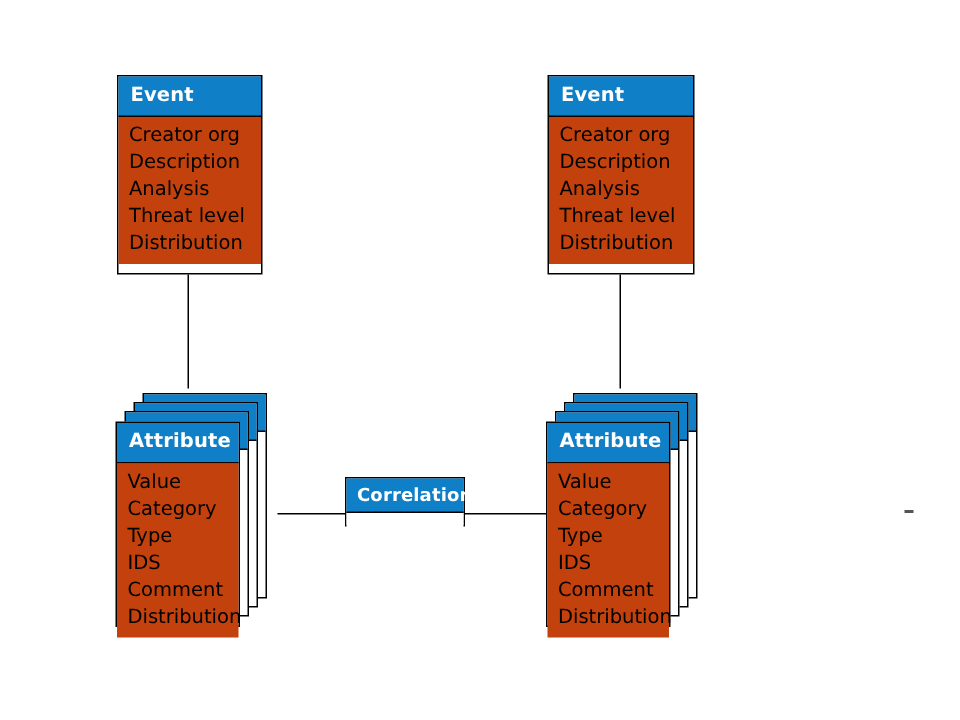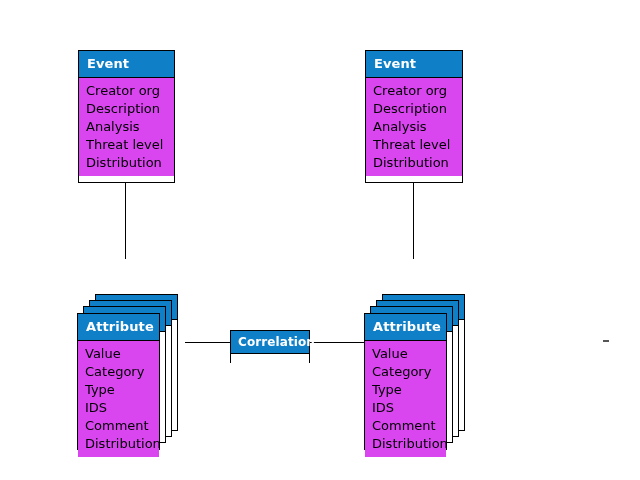--- a/index.html
+++ b/index.html
@@ -37,33 +37,32 @@
     font-size: 13px;
     line-height: 14px;
     padding: 6px 0 6px 8px;
     border-bottom: 1px solid #000000;
     white-space: nowrap;
     letter-spacing: 0.1px;
   }
   .uml-body {
     box-sizing: border-box;
     padding: 4px 0 4px 7px;
-    background: #d946ef;
+    background: #c2410c;
   }
   .uml-row {
     font-size: 13px;
     line-height: 18px;
     color: #000000;
     white-space: nowrap;
   }
 
   
   .stack {
     position: absolute;
-    margin-top: 32px;
   }
   .stack-ghost {
     position: absolute;
     box-sizing: border-box;
     background: #ffffff;
     border: 1px solid #000000;
   }
   .stack-ghost .ghost-header {
     box-sizing: border-box;
     width: 100%;
@@ -177,20 +176,20 @@
         <div class="uml-row">Comment</div>
         <div class="uml-row">Distribution</div>
       </div>
     </div>
   </div>
 
   <div class="line-h" style="left:185px; top:342px; width:46px;"></div>
 
   <div class="line-h" style="left:310px; top:342px; width:54px;"></div>
 
-  <div class="uml-box" id="correlation-box" style="left:230px; top:330px; width:80px; height:33px;">
+  <div class="uml-box" id="correlation-box" style="left:230px; top:318px; width:80px; height:33px;">
     <div class="uml-header" style="padding:4px 0 4px 7px; font-size:12px;">Correlation</div>
     <div class="corr-body"></div>
   </div>
 
   <div class="artifact" style="left:603px; top:340px; width:6px; height:2px;"></div>
 
 </div>
 
 </body></html>

